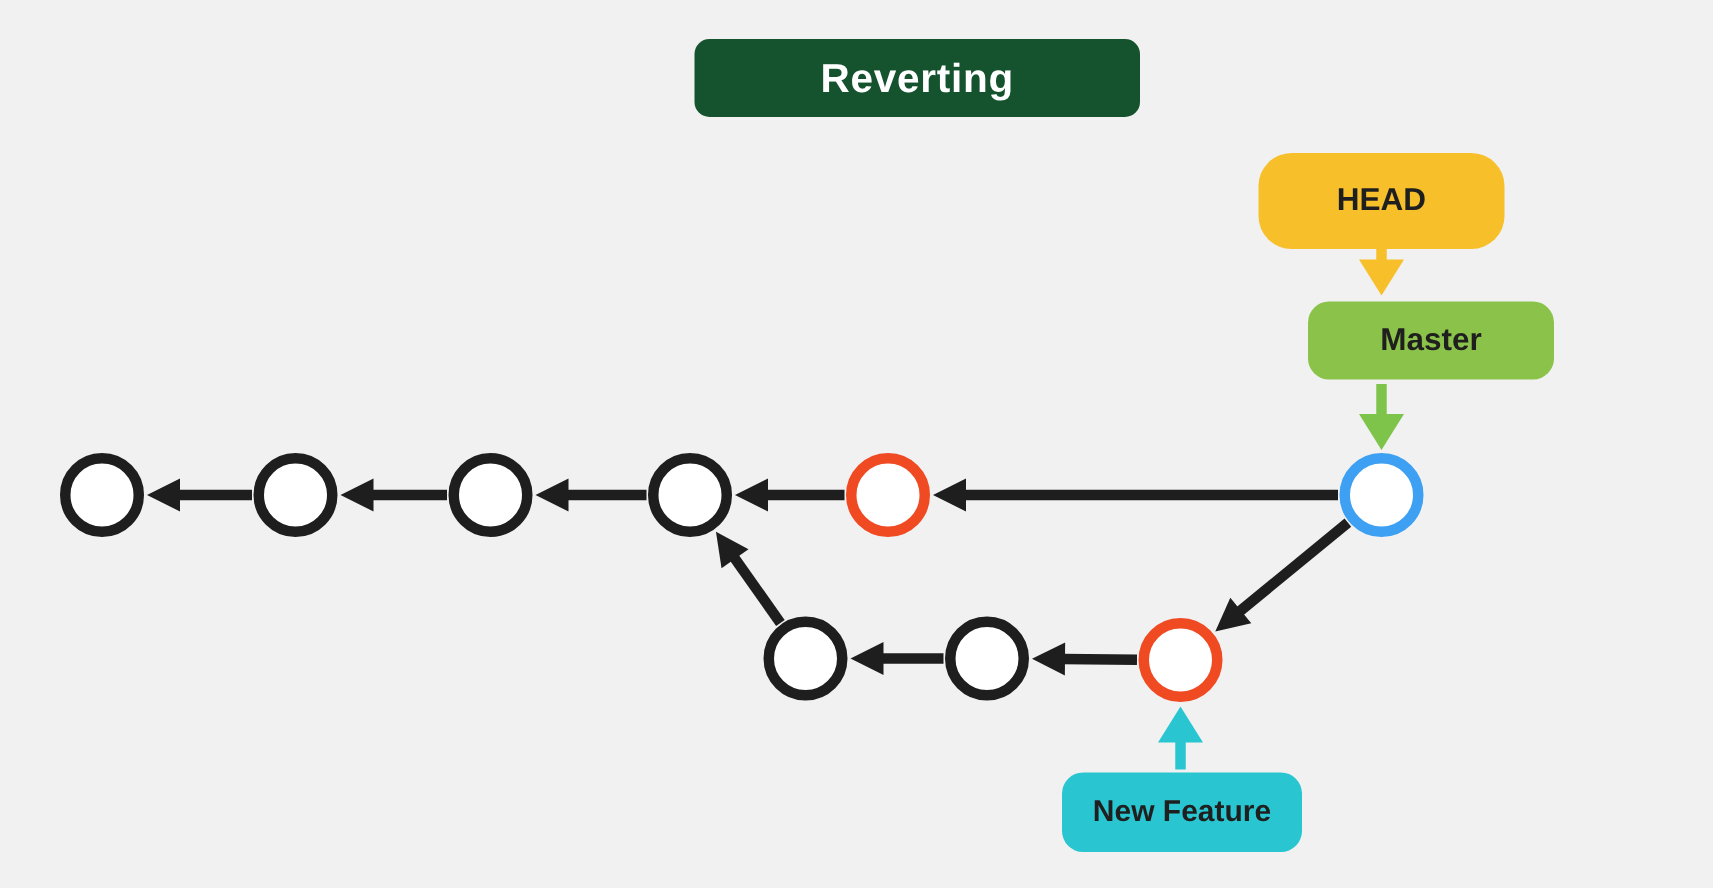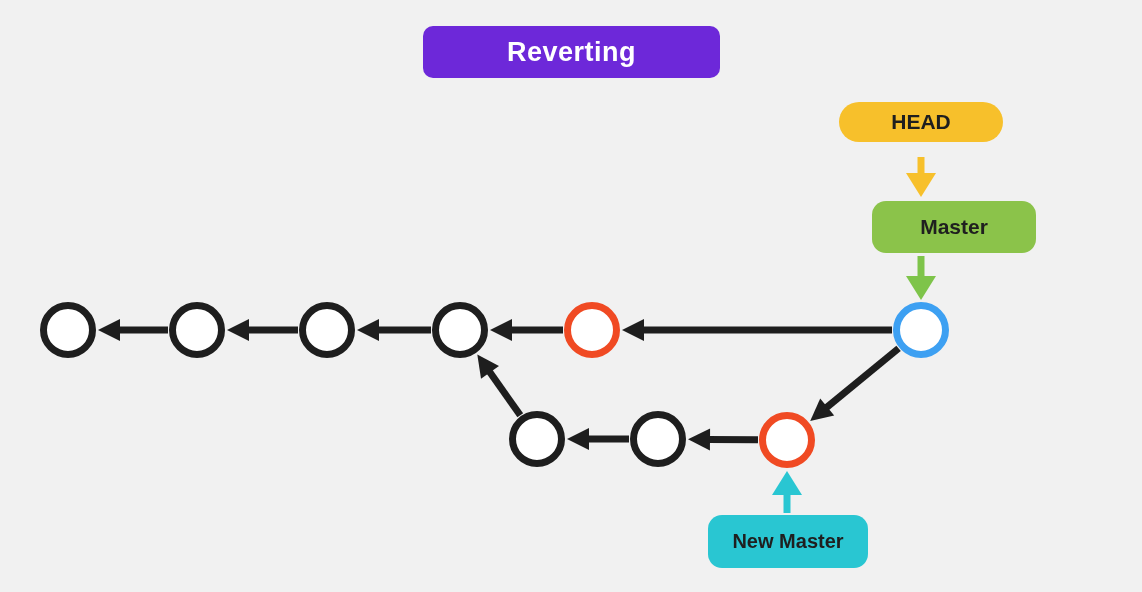--- a/index.html
+++ b/index.html
@@ -29,21 +29,21 @@
   }
   #title-badge {
     left: 423px; top: 26px;
     width: 297px; height: 52px;
     border-radius: 10px;
     font-size: 27px;
     letter-spacing: 0.5px;
   }
   #head-badge {
     left: 839px; top: 102px;
-    width: 164px; height: 40px;
+    width: 164px; height: 64px;
     border-radius: 22px;
     font-size: 21px;
   }
   #master-badge {
     left: 872px; top: 201px;
     width: 164px; height: 52px;
     border-radius: 14px;
     font-size: 21px;
   }
   #new-feature-badge {
@@ -86,20 +86,20 @@
       <circle cx="197" cy="330" r="24.5" fill="#ffffff" stroke="#1e1e1e" stroke-width="7"></circle>
       <circle cx="327" cy="330" r="24.5" fill="#ffffff" stroke="#1e1e1e" stroke-width="7"></circle>
       <circle cx="460" cy="330" r="24.5" fill="#ffffff" stroke="#1e1e1e" stroke-width="7"></circle>
       <circle cx="592" cy="330" r="24.5" fill="#ffffff" stroke="#f04a23" stroke-width="7"></circle>
       <circle cx="921" cy="330" r="24.5" fill="#ffffff" stroke="#3da0f2" stroke-width="7"></circle>
       <circle cx="537" cy="439" r="24.5" fill="#ffffff" stroke="#1e1e1e" stroke-width="7"></circle>
       <circle cx="658" cy="439" r="24.5" fill="#ffffff" stroke="#1e1e1e" stroke-width="7"></circle>
       <circle cx="787" cy="440" r="24.5" fill="#ffffff" stroke="#f04a23" stroke-width="7"></circle>
     </svg>
 
-  <div class="badge" id="title-badge" style="background: #6d28d9; color: rgb(255, 255, 255);">Reverting</div>
+  <div class="badge" id="title-badge" style="background: #14532d; color: rgb(255, 255, 255); margin-left: 40px;">Reverting</div>
 
   <div class="badge" id="head-badge" style="background: rgb(247, 192, 43); color: rgb(31, 31, 31);">HEAD</div>
 
   <div class="badge" id="master-badge" style="background: rgb(139, 195, 74); color: rgb(31, 31, 31);">Master</div>
 
-  <div class="badge" id="new-feature-badge" style="background: rgb(41, 198, 210); color: rgb(31, 31, 31);">New Master</div>
+  <div class="badge" id="new-feature-badge" style="background: rgb(41, 198, 210); color: rgb(31, 31, 31);">New Feature</div>
 </div>
 
 </body></html>

